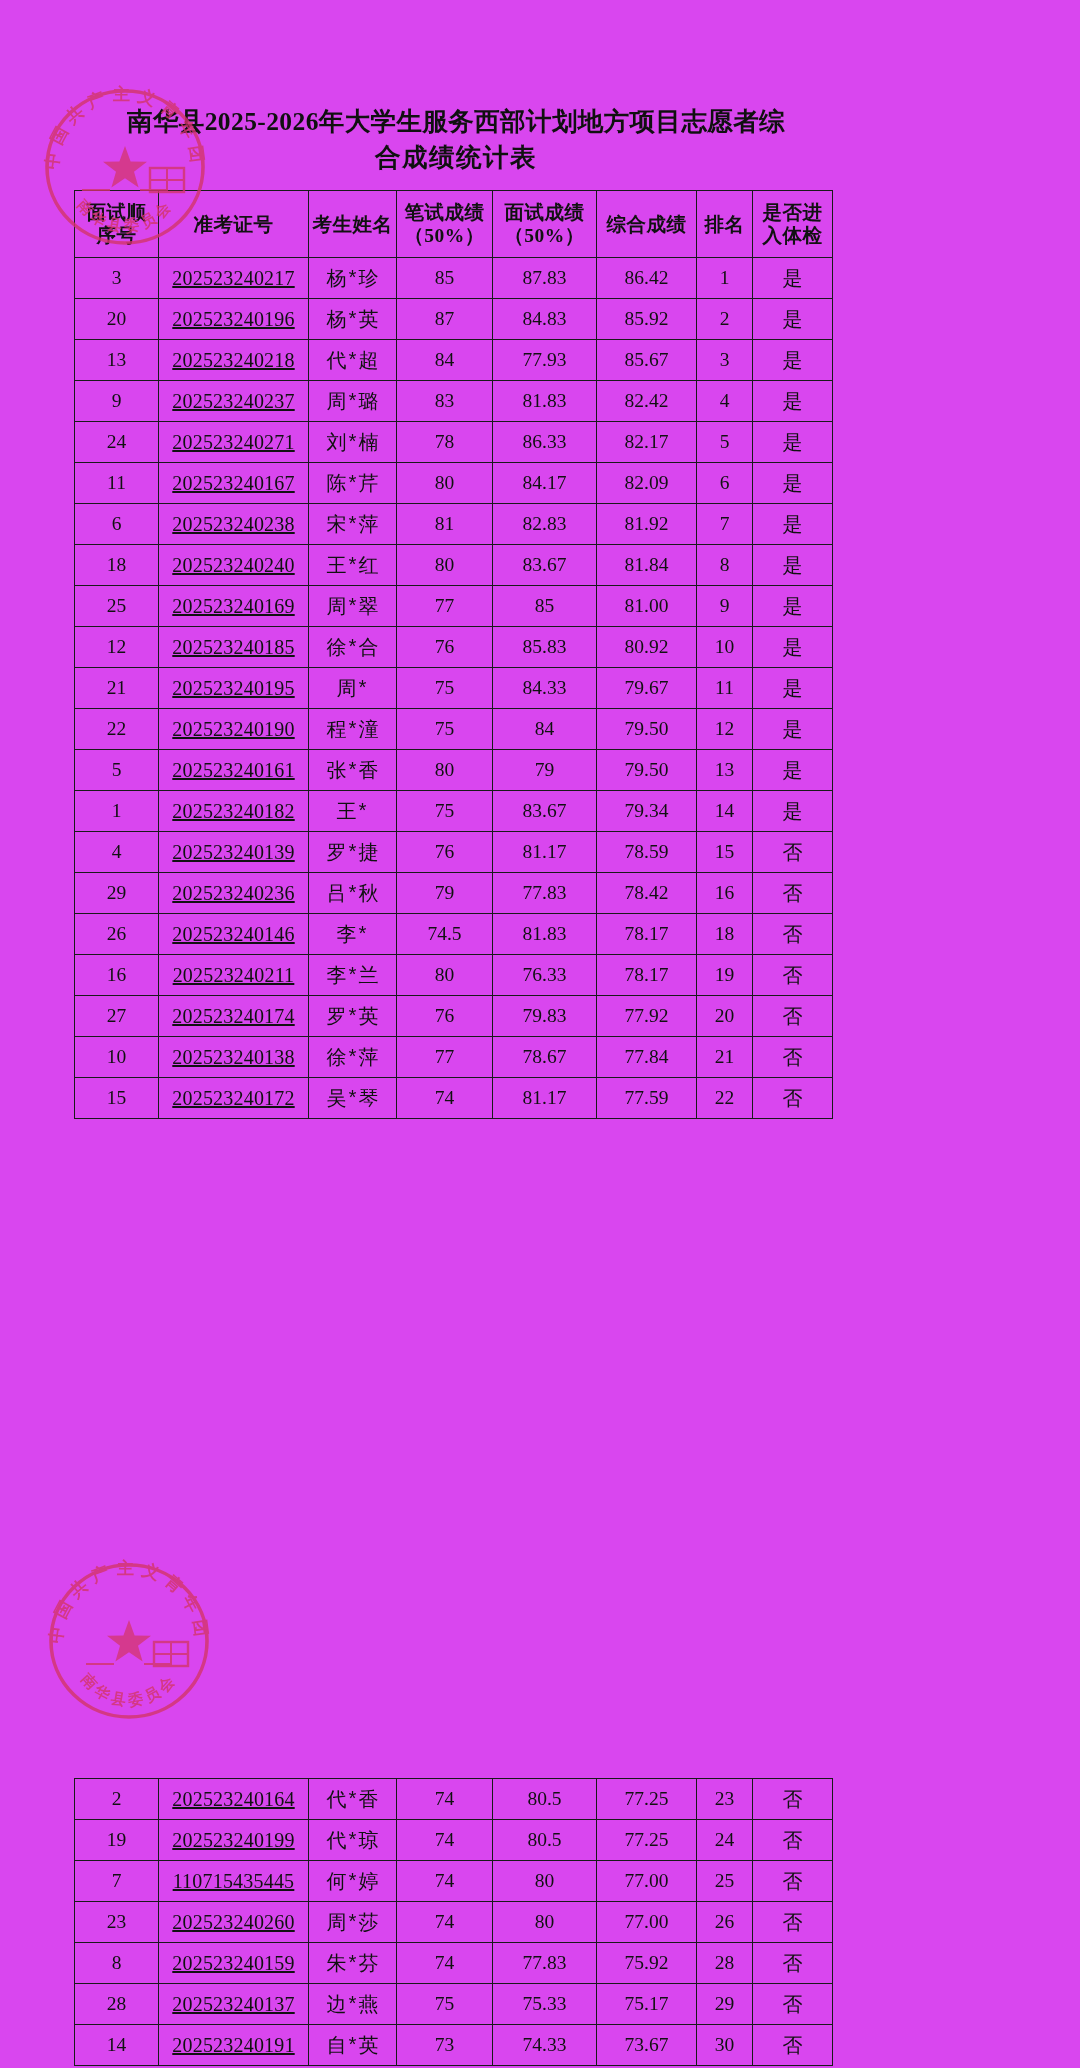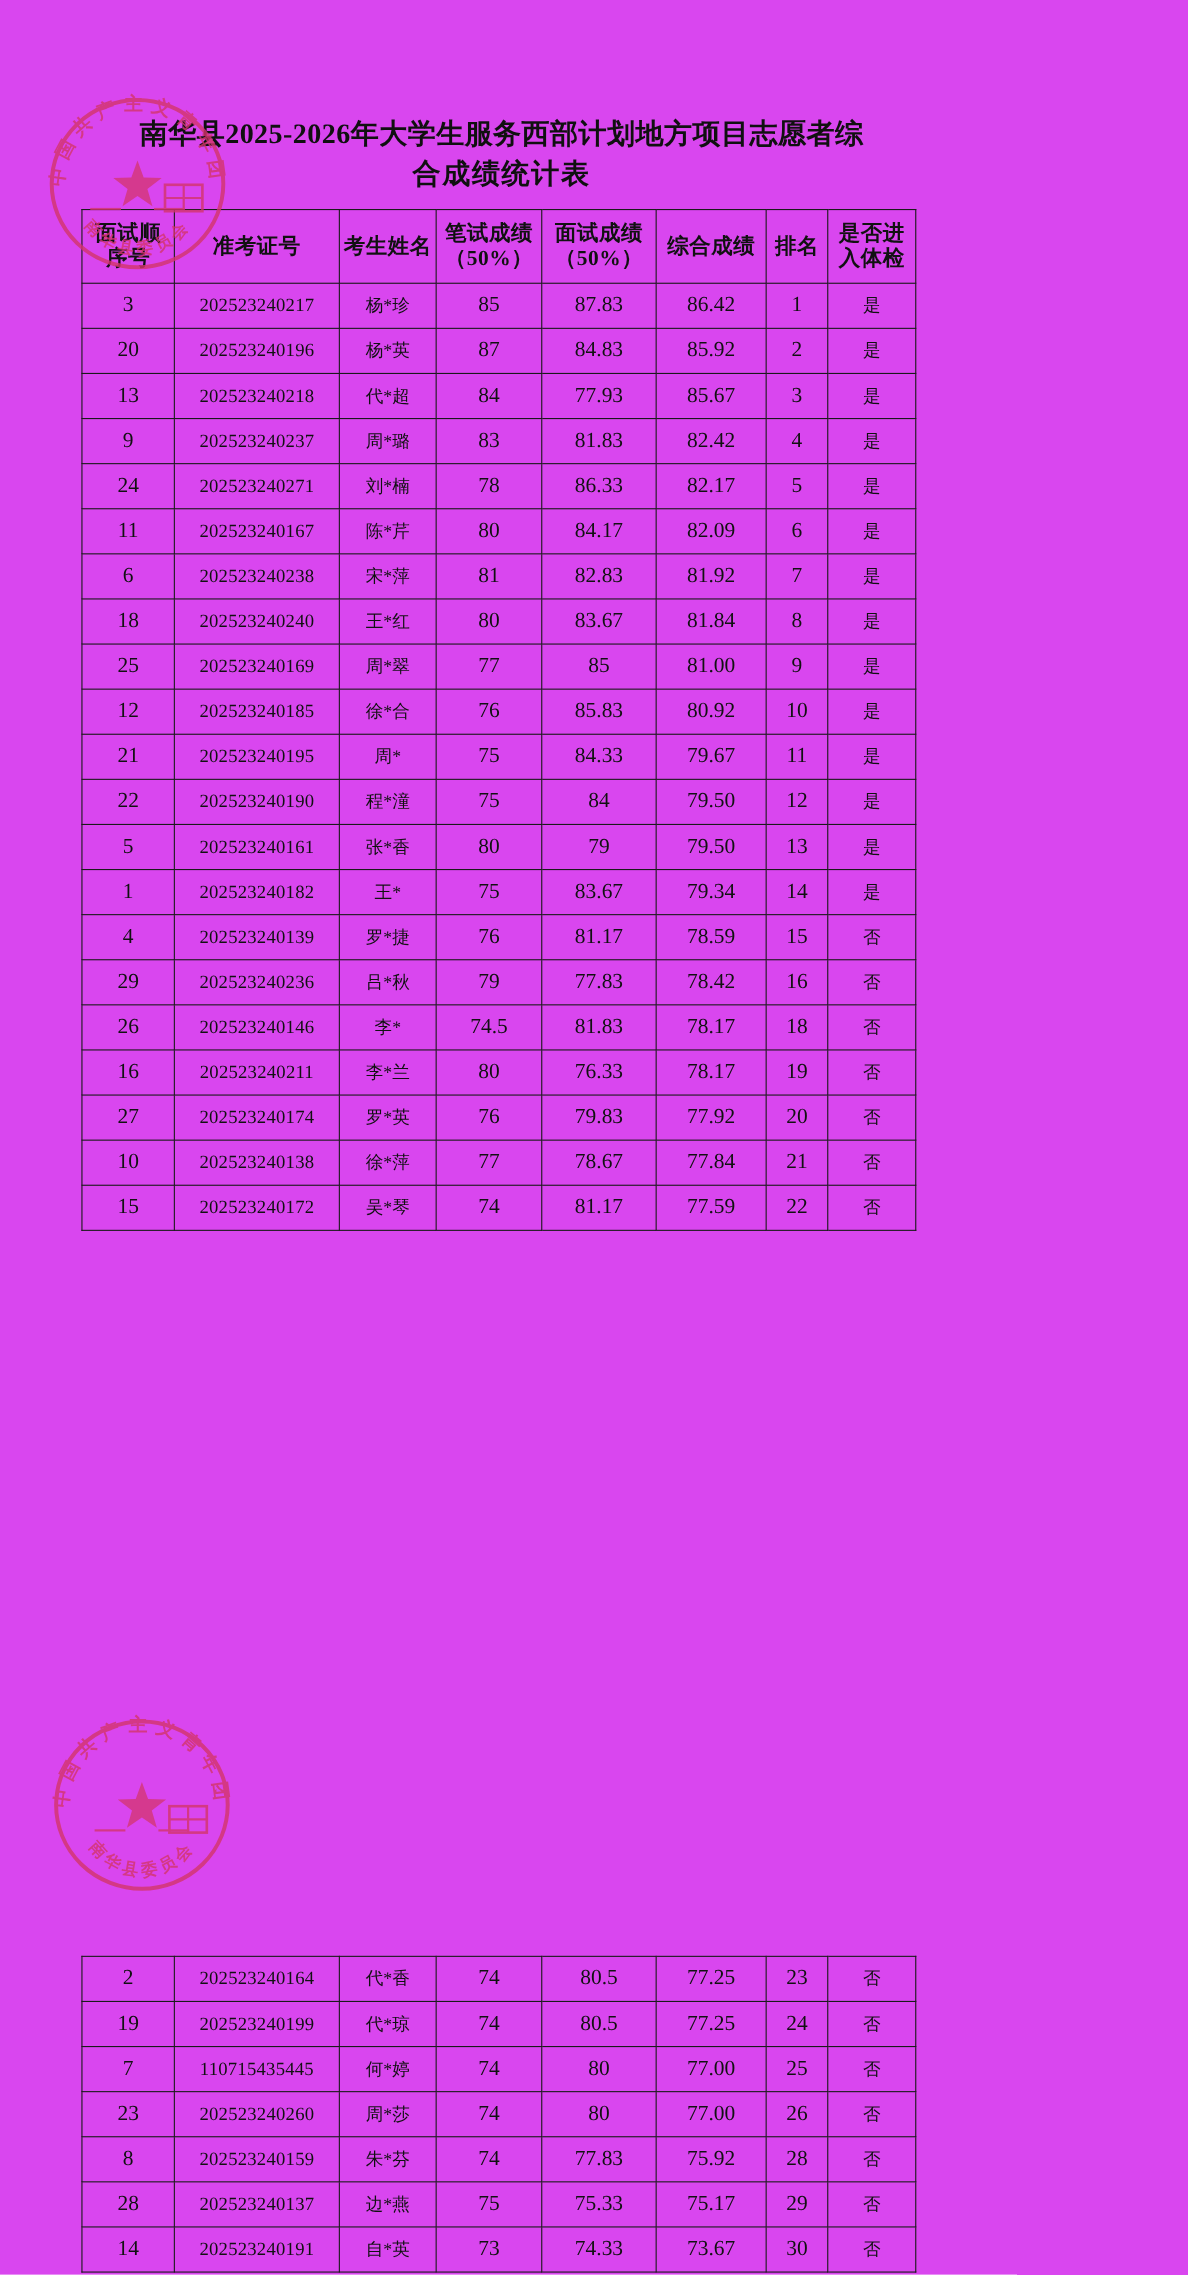--- a/index.html
+++ b/index.html
@@ -71,25 +71,27 @@
     height: 66px;
     letter-spacing: 0.5px;
   }
   .score-table tbody td {
     height: 40px;
     font-weight: normal;
     font-size: 19.5px;
   }
   .score-table tbody td.c-name,
   .score-table tbody td.c-pass {
-    font-size: 16px;
+    font-size: 20px;
+    font-family: Liberation Mono, monospace;
   }
   .score-table tbody td.c-code {
-    font-size: 17px;
+    font-size: 20px;
     letter-spacing: 0.2px;
+    text-decoration: underline;
   }
 
   
   .col-seq   { width: 84px;  }
   .col-code  { width: 150px; }
   .col-name  { width: 88px;  }
   .col-writ  { width: 96px;  }
   .col-intv  { width: 104px; }
   .col-total { width: 100px; }
   .col-rank  { width: 56px;  }

